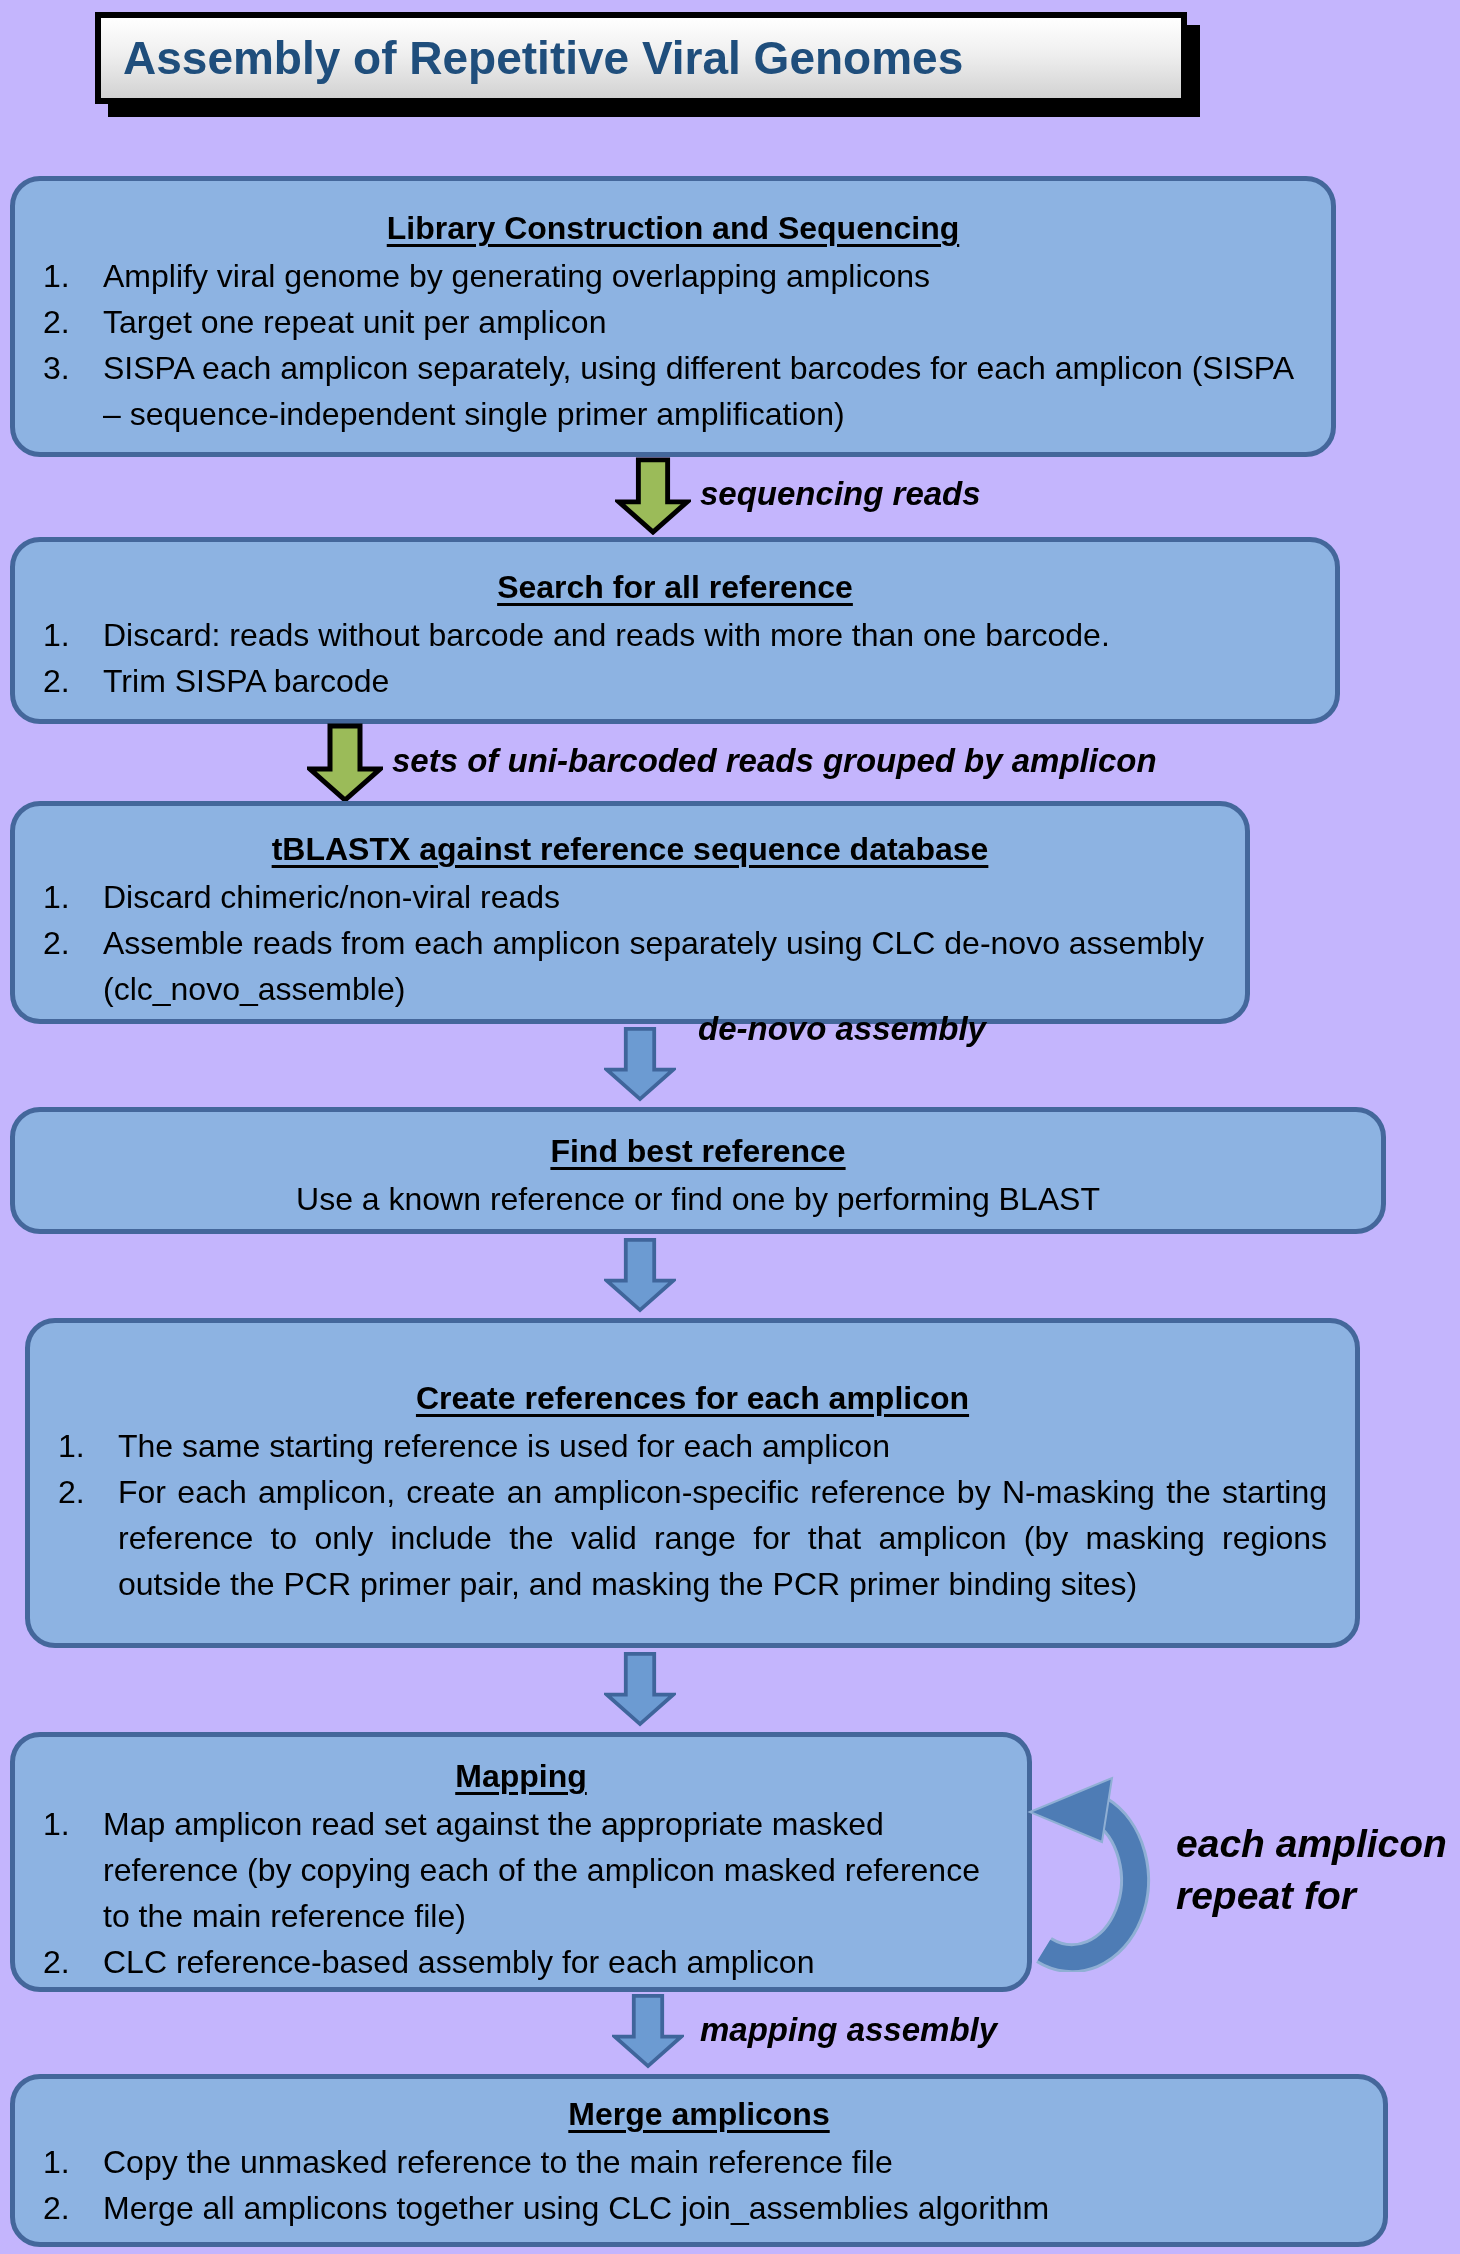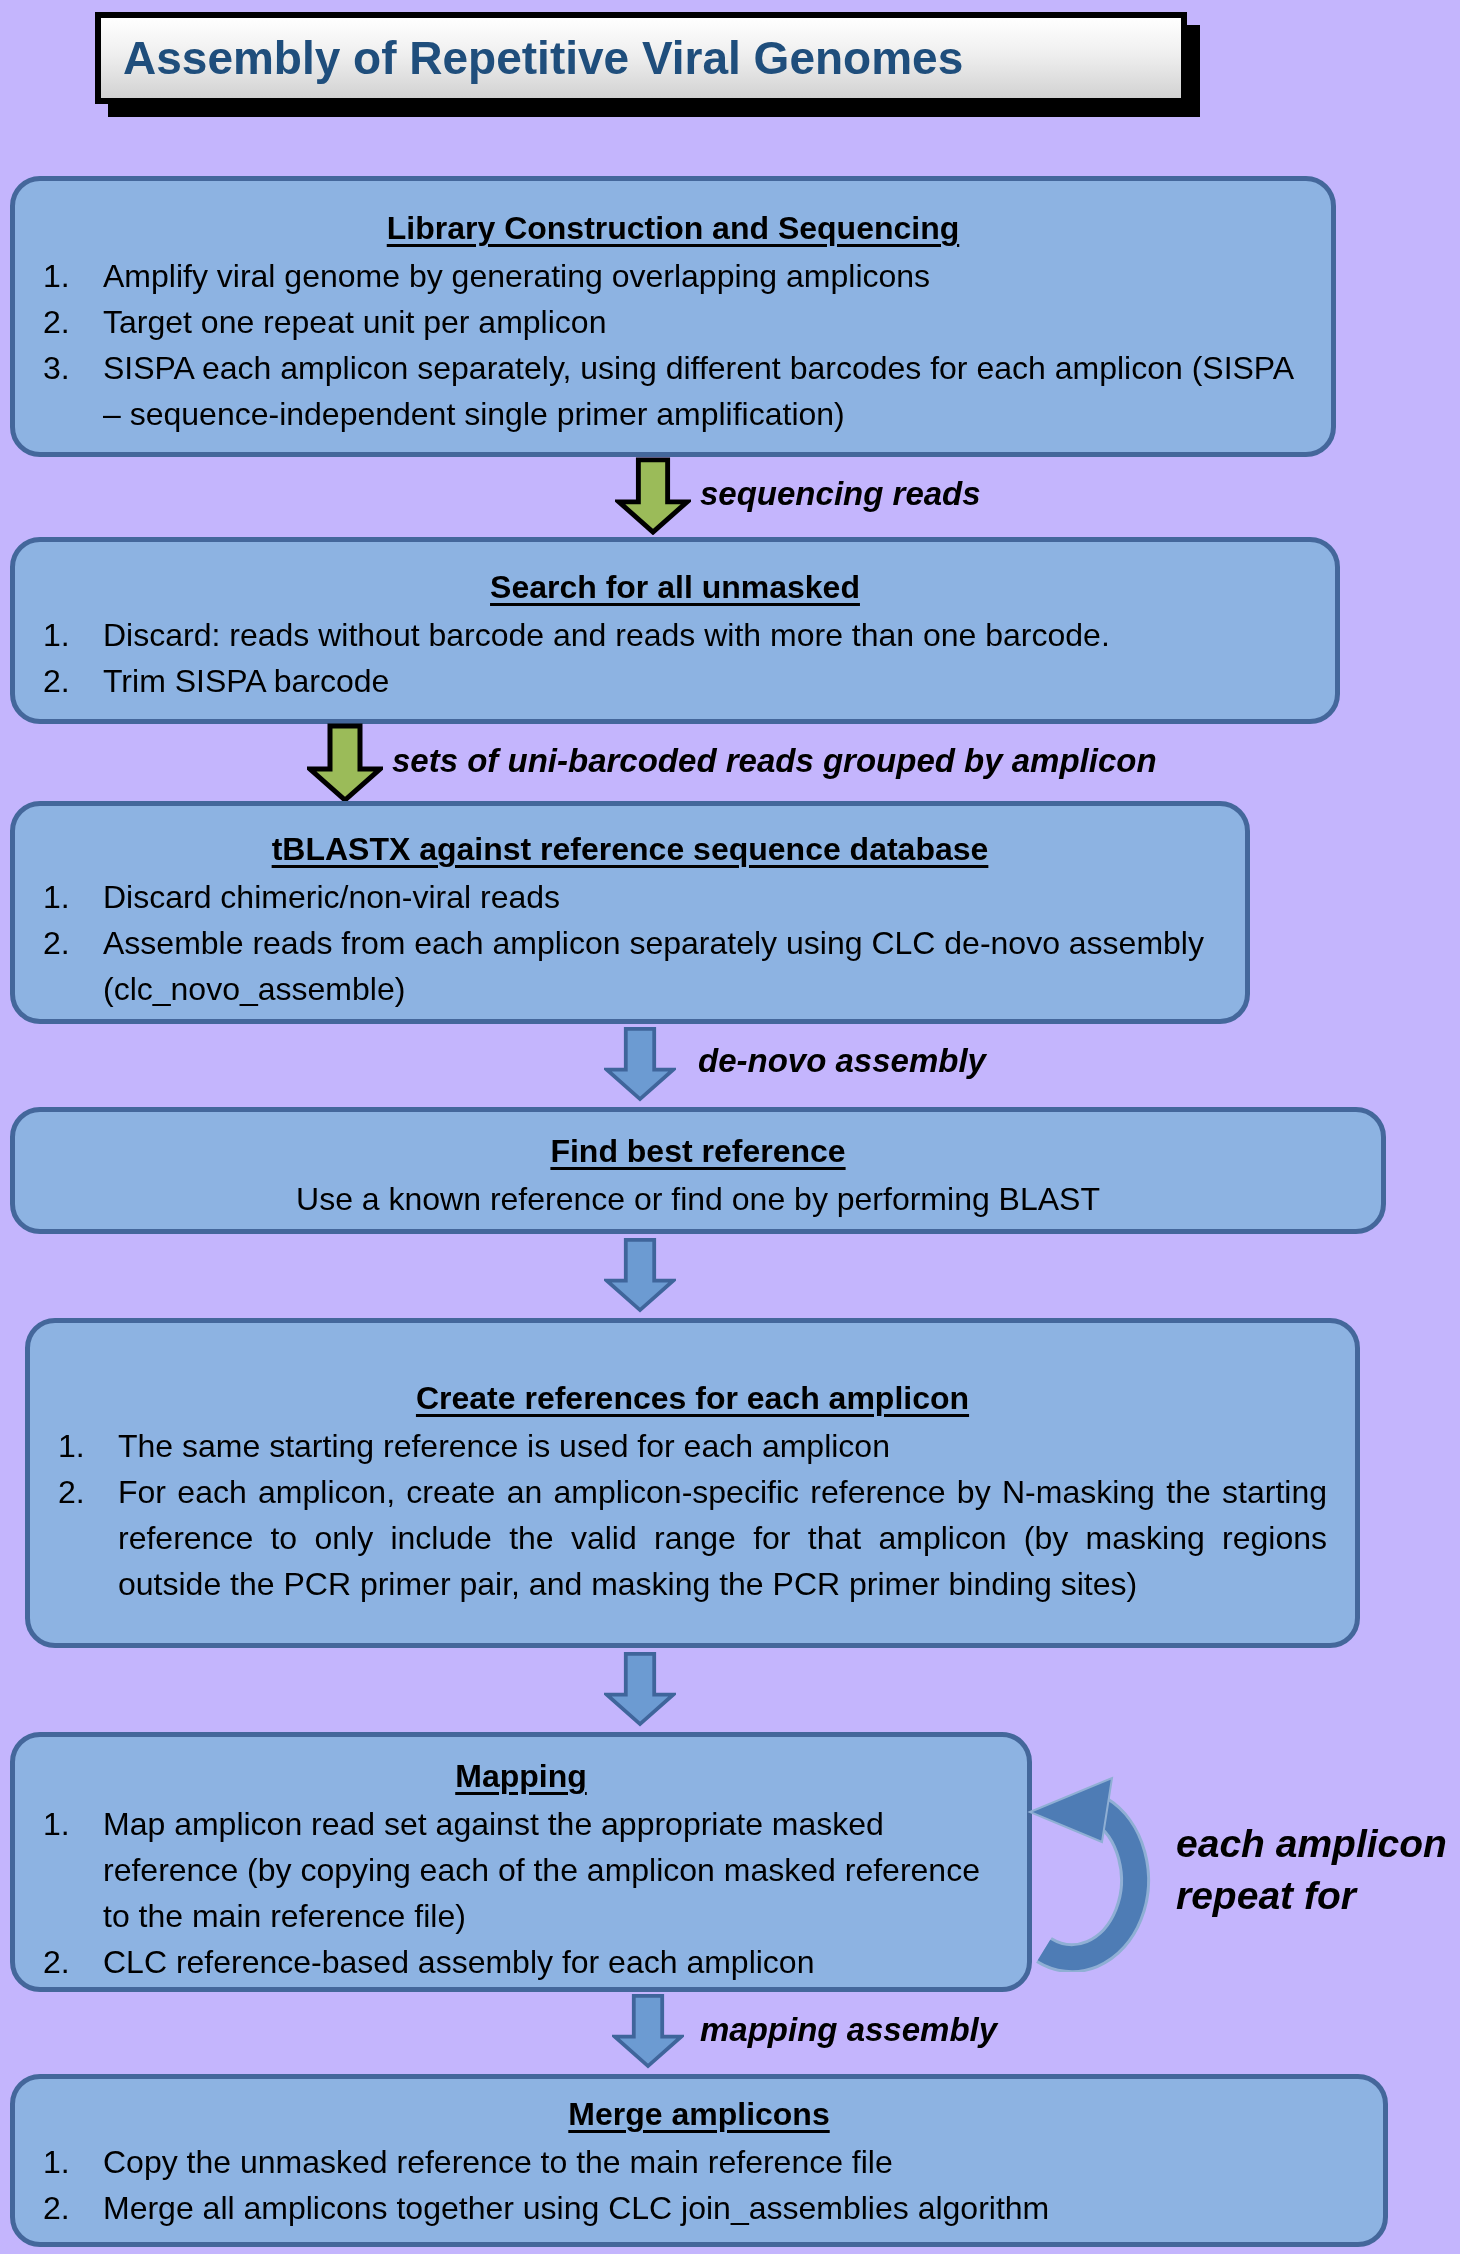--- a/index.html
+++ b/index.html
@@ -50,21 +50,21 @@
   #arr-b3{left:604px;top:1648px;width:72px;height:82px;}
   #arr-b4{left:612px;top:1990px;width:72px;height:82px;}
   #repeat-arrow{position:absolute;left:1022px;top:1772px;width:150px;height:200px;}
   
   .flabel{
     position:absolute;font-style:italic;font-weight:600;font-size:33px;
     line-height:52px;white-space:nowrap;color:#000;
   }
   #lbl-seq   {left:700px;top:468px;}
   #lbl-sets  {left:392px;top:735px;}
-  #lbl-denovo{left:698px;top:1035px;text-align:right;}
+  #lbl-denovo{left:698px;top:1003px;text-align:right;}
   #lbl-mapasm{left:700px;top:2004px;}
   #lbl-repeat{left:1176px;top:1818px;font-size:39px;line-height:52px;white-space:nowrap;}
 </style>
 </head>
 <body>
 
 <div id="stage">
 
   <div id="title-box">
     <span class="t">Assembly of Repetitive Viral Genomes</span>
@@ -87,21 +87,21 @@
         </div>
       </div>
   </div>
 
   <svg class="varrow green" id="arr-g1" viewBox="0 0 76 80">
     <path d="M23 3 H53 V46 H73 L38 77 L3 46 H23 Z"></path>
   </svg>
   <div class="flabel" id="lbl-seq">sequencing reads</div>
 
   <div class="fbox" id="box-barcodes">
-    <div class="hd">Search for all unmasked</div>
+    <div class="hd">Search for all reference</div>
     <div>
         <div class="li">
           <span class="num">1.</span>
           <span class="txt">Discard: reads without barcode and reads with more than one barcode.</span>
         </div>
         <div class="li">
           <span class="num">2.</span>
           <span class="txt">Trim SISPA barcode</span>
         </div>
       </div>

